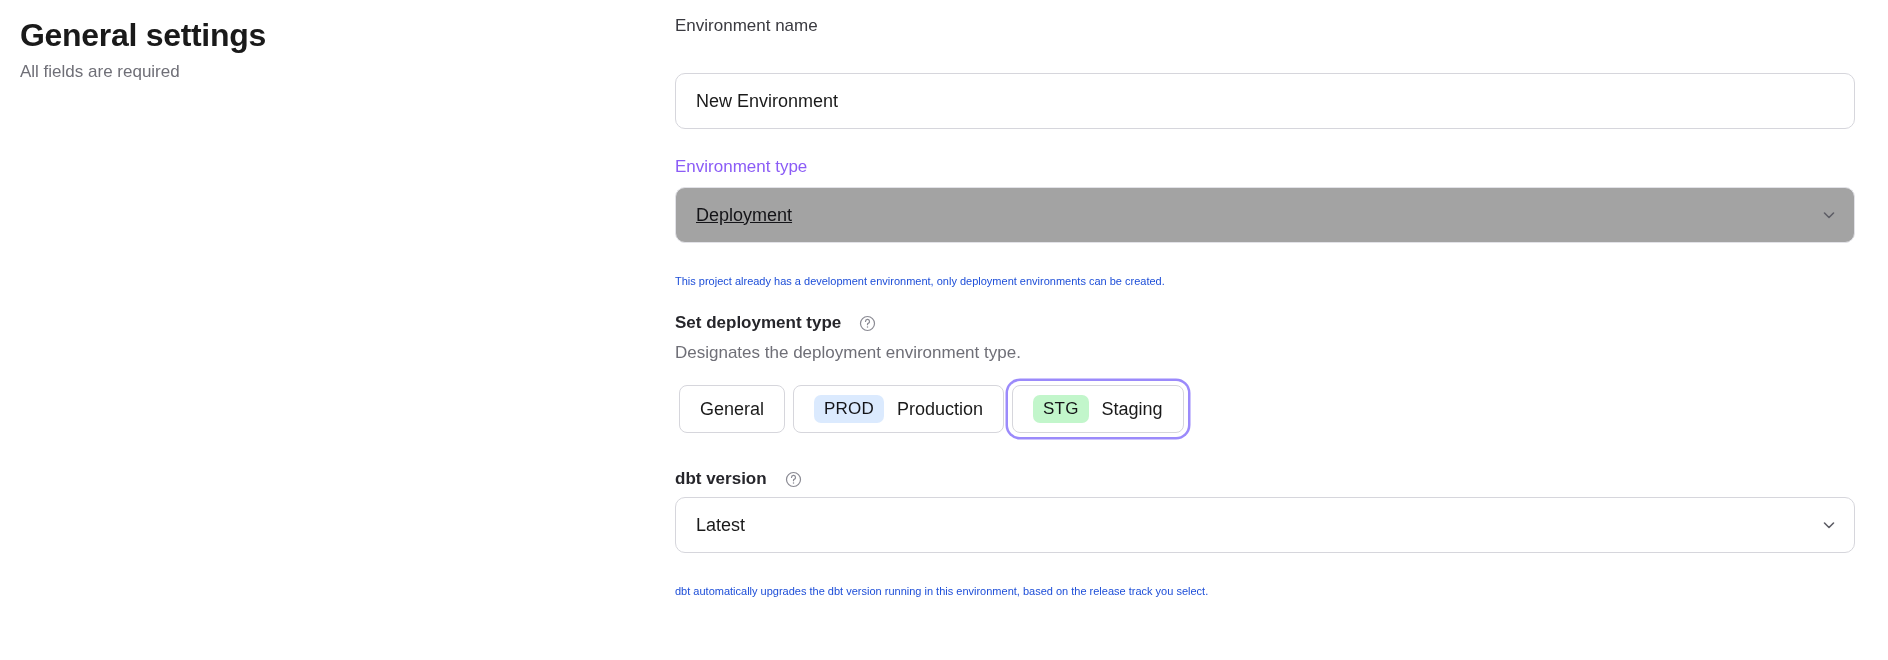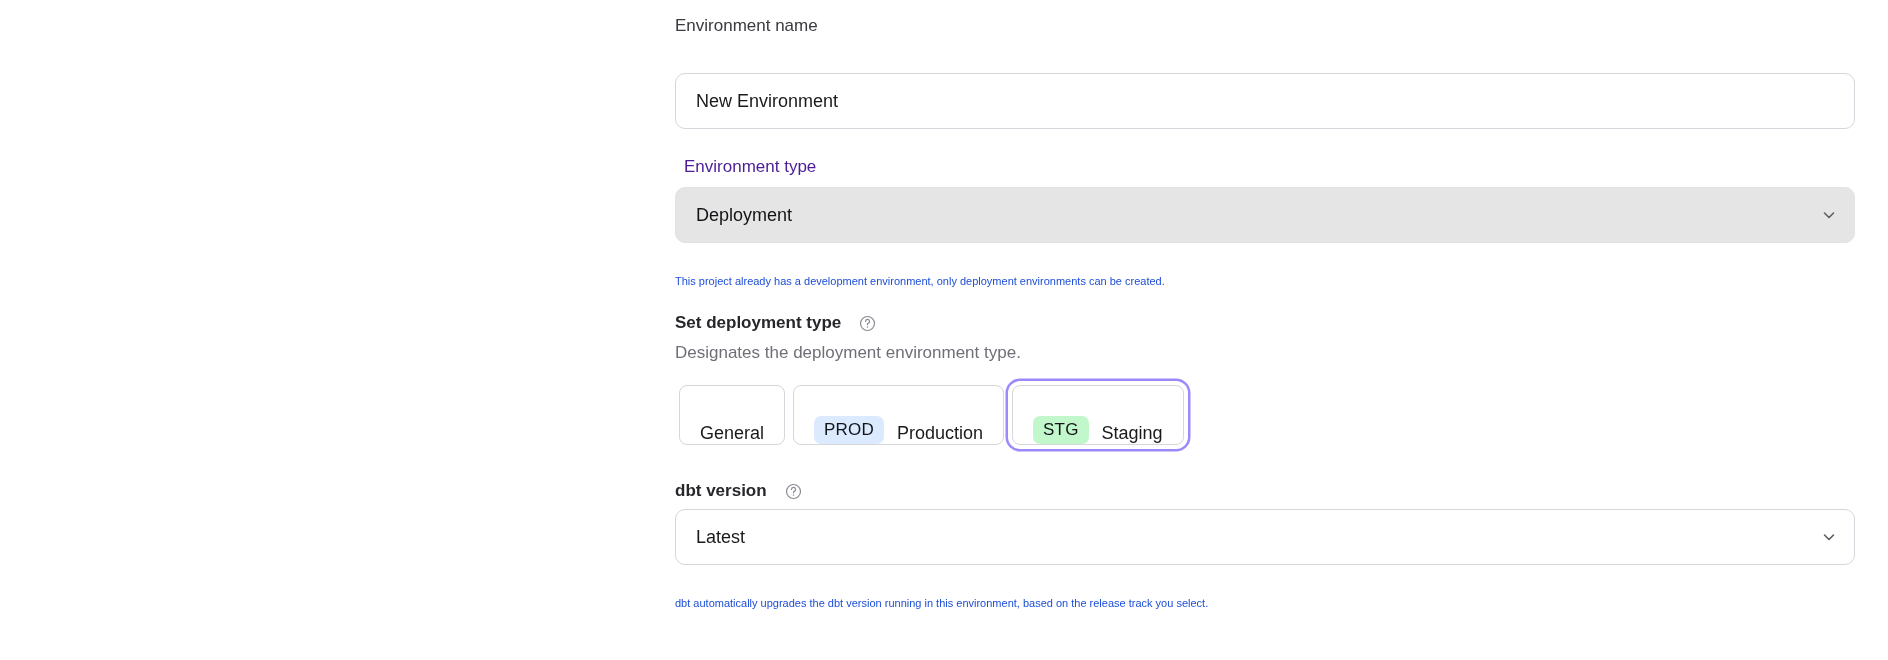--- a/index.html
+++ b/index.html
@@ -54,21 +54,21 @@
   .field { margin-bottom: 0; }
 
   .field-label {
     display: block;
     font-size: 17px;
     color: #3a3a40;
     line-height: 24px;
     margin-bottom: 8px;
   }
 
-  .field-label.muted { color: #4c1d95; margin-left: 9px; }
+  .field-label.muted { color: #8b5cf6; }
 
   .field-label.strong {
     font-weight: 700;
     color: #26262b;
     font-size: 17px;
     display: flex;
     align-items: center;
     gap: 18px;
     margin-bottom: 6px;
   }
@@ -111,23 +111,24 @@
     border: 1px solid #d6d6dc;
     border-radius: 10px;
     background: #ffffff;
     font-size: 18px;
     color: #1a1a1a;
     display: flex;
     align-items: center;
   }
 
   .select-box.disabled {
-    background: #e5e5e5;
+    background: #a3a3a3;
     border-color: #e2e2e7;
     color: #141418;
+    text-decoration: underline;
   }
 
   .chevron {
     position: absolute;
     right: 18px;
     top: 50%;
     transform: translateY(-50%);
     width: 16px;
     height: 16px;
     color: #5e5e66;
@@ -158,23 +159,23 @@
 
   .seg-slot { padding: 4px; border-radius: 12px; }
 
   .seg-slot.focused {
     box-shadow: 0 0 0 2.5px #9b8afb;
     border-radius: 12px;
   }
 
   .seg-btn {
     display: inline-flex;
-    align-items: flex-end;
+    align-items: center;
     gap: 13px;
-    height: 60px;
+    height: 48px;
     padding: 0 20px;
     border: 1px solid #d6d6dc;
     border-radius: 8px;
     background: #ffffff;
     font-family: "Liberation Sans", sans-serif;
     font-size: 18px;
     color: #1a1a1a;
     cursor: pointer;
     white-space: nowrap;
   }
@@ -221,20 +222,24 @@
 
   .gap-sm { height: 18px; }
   .gap-md { height: 26px; }
   .gap-lg { height: 30px; }
 </style>
 </head>
 <body>
 
 <div class="page">
 
+  <div class="left-col">
+    <h1 class="page-title">General settings</h1>
+    <div class="page-subtitle">All fields are required</div>
+  </div>
 
   <div class="form-col">
 
     <div class="field">
       <label class="field-label">Environment name</label>
       <input class="text-input" type="text" value="New Environment" style="">
     </div>
 
     <div class="gap-md"></div>
 

